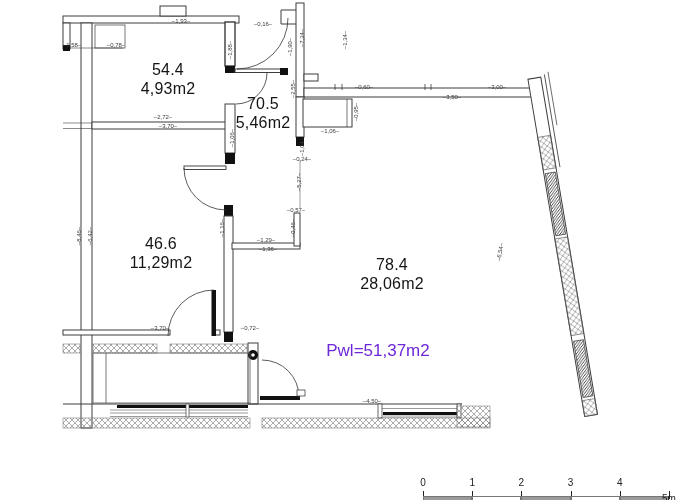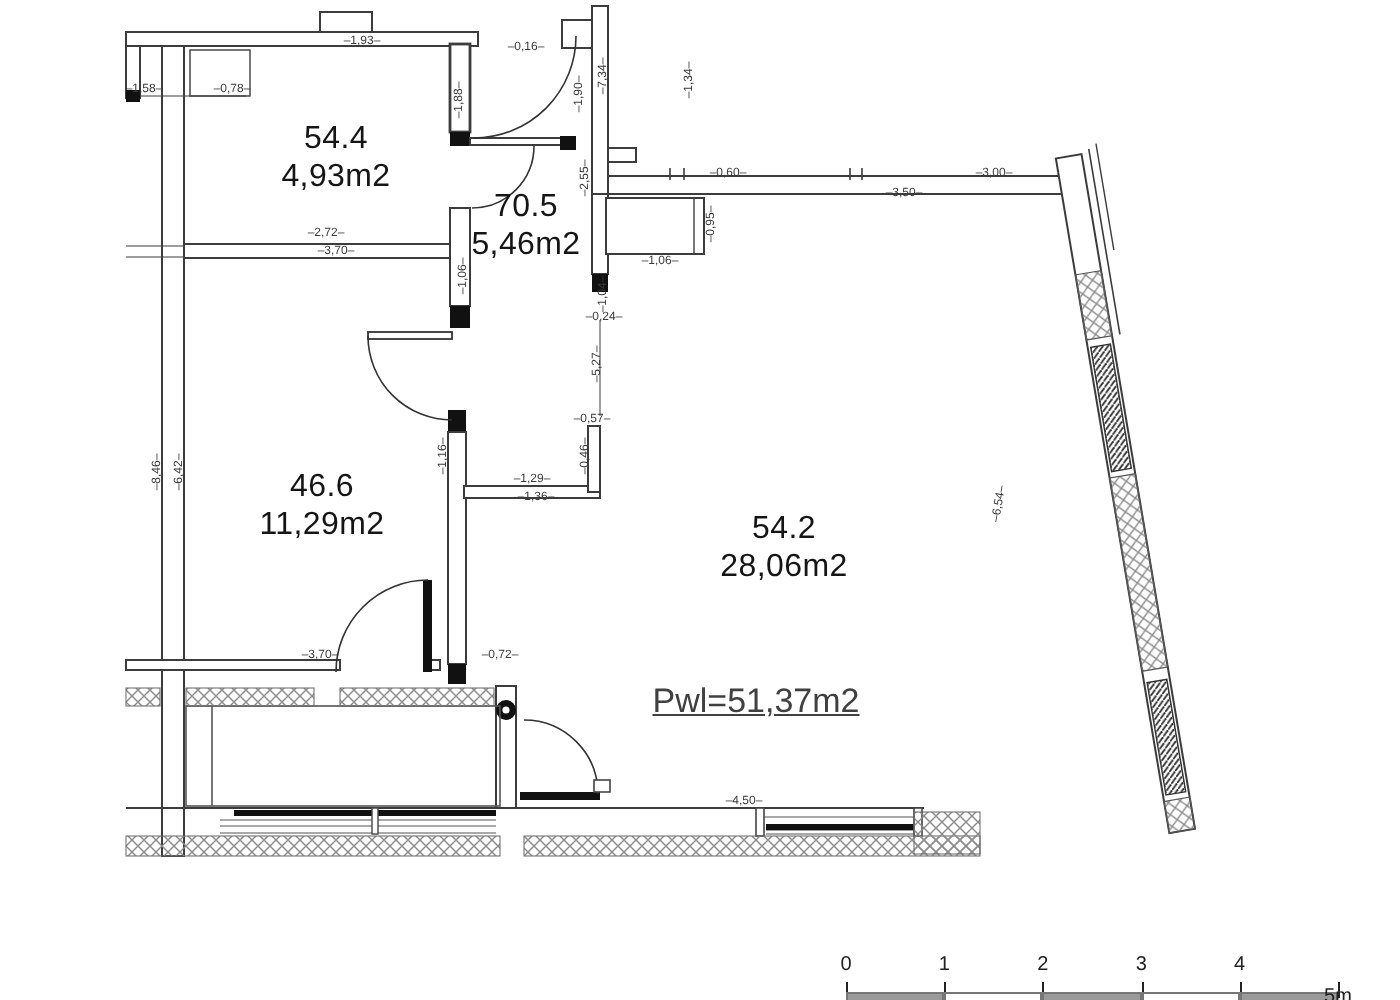--- a/index.html
+++ b/index.html
@@ -8,21 +8,21 @@
     overflow:hidden;font-family:"Liberation Sans", sans-serif;
   }
   .stage svg{position:absolute;left:0;top:0;}
   .room-label{
     position:absolute;transform:translate(-50%,-50%);
     text-align:center;color:#151515;white-space:nowrap;
     font-size:16px;line-height:19px;letter-spacing:.2px;
   }
   .total-label{
     position:absolute;transform:translate(-50%,-50%);
-    color:#404040;font-size:17px;white-space:nowrap;text-decoration:underline;
+    color:#6d28d9;font-size:17px;white-space:nowrap;
   }
   .dim{
     position:absolute;font-size:6px;color:#3a3a3a;white-space:nowrap;
     transform:translate(-50%,-50%);line-height:6px;
   }
   .dim.v{transform:translate(-50%,-50%) rotate(-90deg);}
   .dim.s{transform:translate(-50%,-50%) rotate(-80deg);}
   .scale-num{
     position:absolute;font-size:10px;color:#222;transform:translate(-50%,0);
     line-height:10px;
@@ -150,21 +150,21 @@
       </div>
       <div class="room-label" style="left: 263px; top: 113px;">
         <div>70.5</div>
         <div>5,46m2</div>
       </div>
       <div class="room-label" style="left: 161px; top: 253px;">
         <div>46.6</div>
         <div>11,29m2</div>
       </div>
       <div class="room-label" style="left: 392px; top: 274px;">
-        <div>54.2</div>
+        <div>78.4</div>
         <div>28,06m2</div>
       </div>
       <span class="dim" style="left: 181px; top: 21px;">–1,93–</span>
       <span class="dim" style="left: 263px; top: 24px;">–0,16–</span>
       <span class="dim v" style="left: 302px; top: 38px;">–7,34–</span>
       <span class="dim" style="left: 116px; top: 45px;">–0,78–</span>
       <span class="dim" style="left: 72px; top: 45px;">–1,58–</span>
       <span class="dim v" style="left: 230px; top: 50px;">–1,88–</span>
       <span class="dim v" style="left: 290px; top: 47px;">–1,90–</span>
       <span class="dim v" style="left: 345px; top: 40px;">–1,34–</span>

